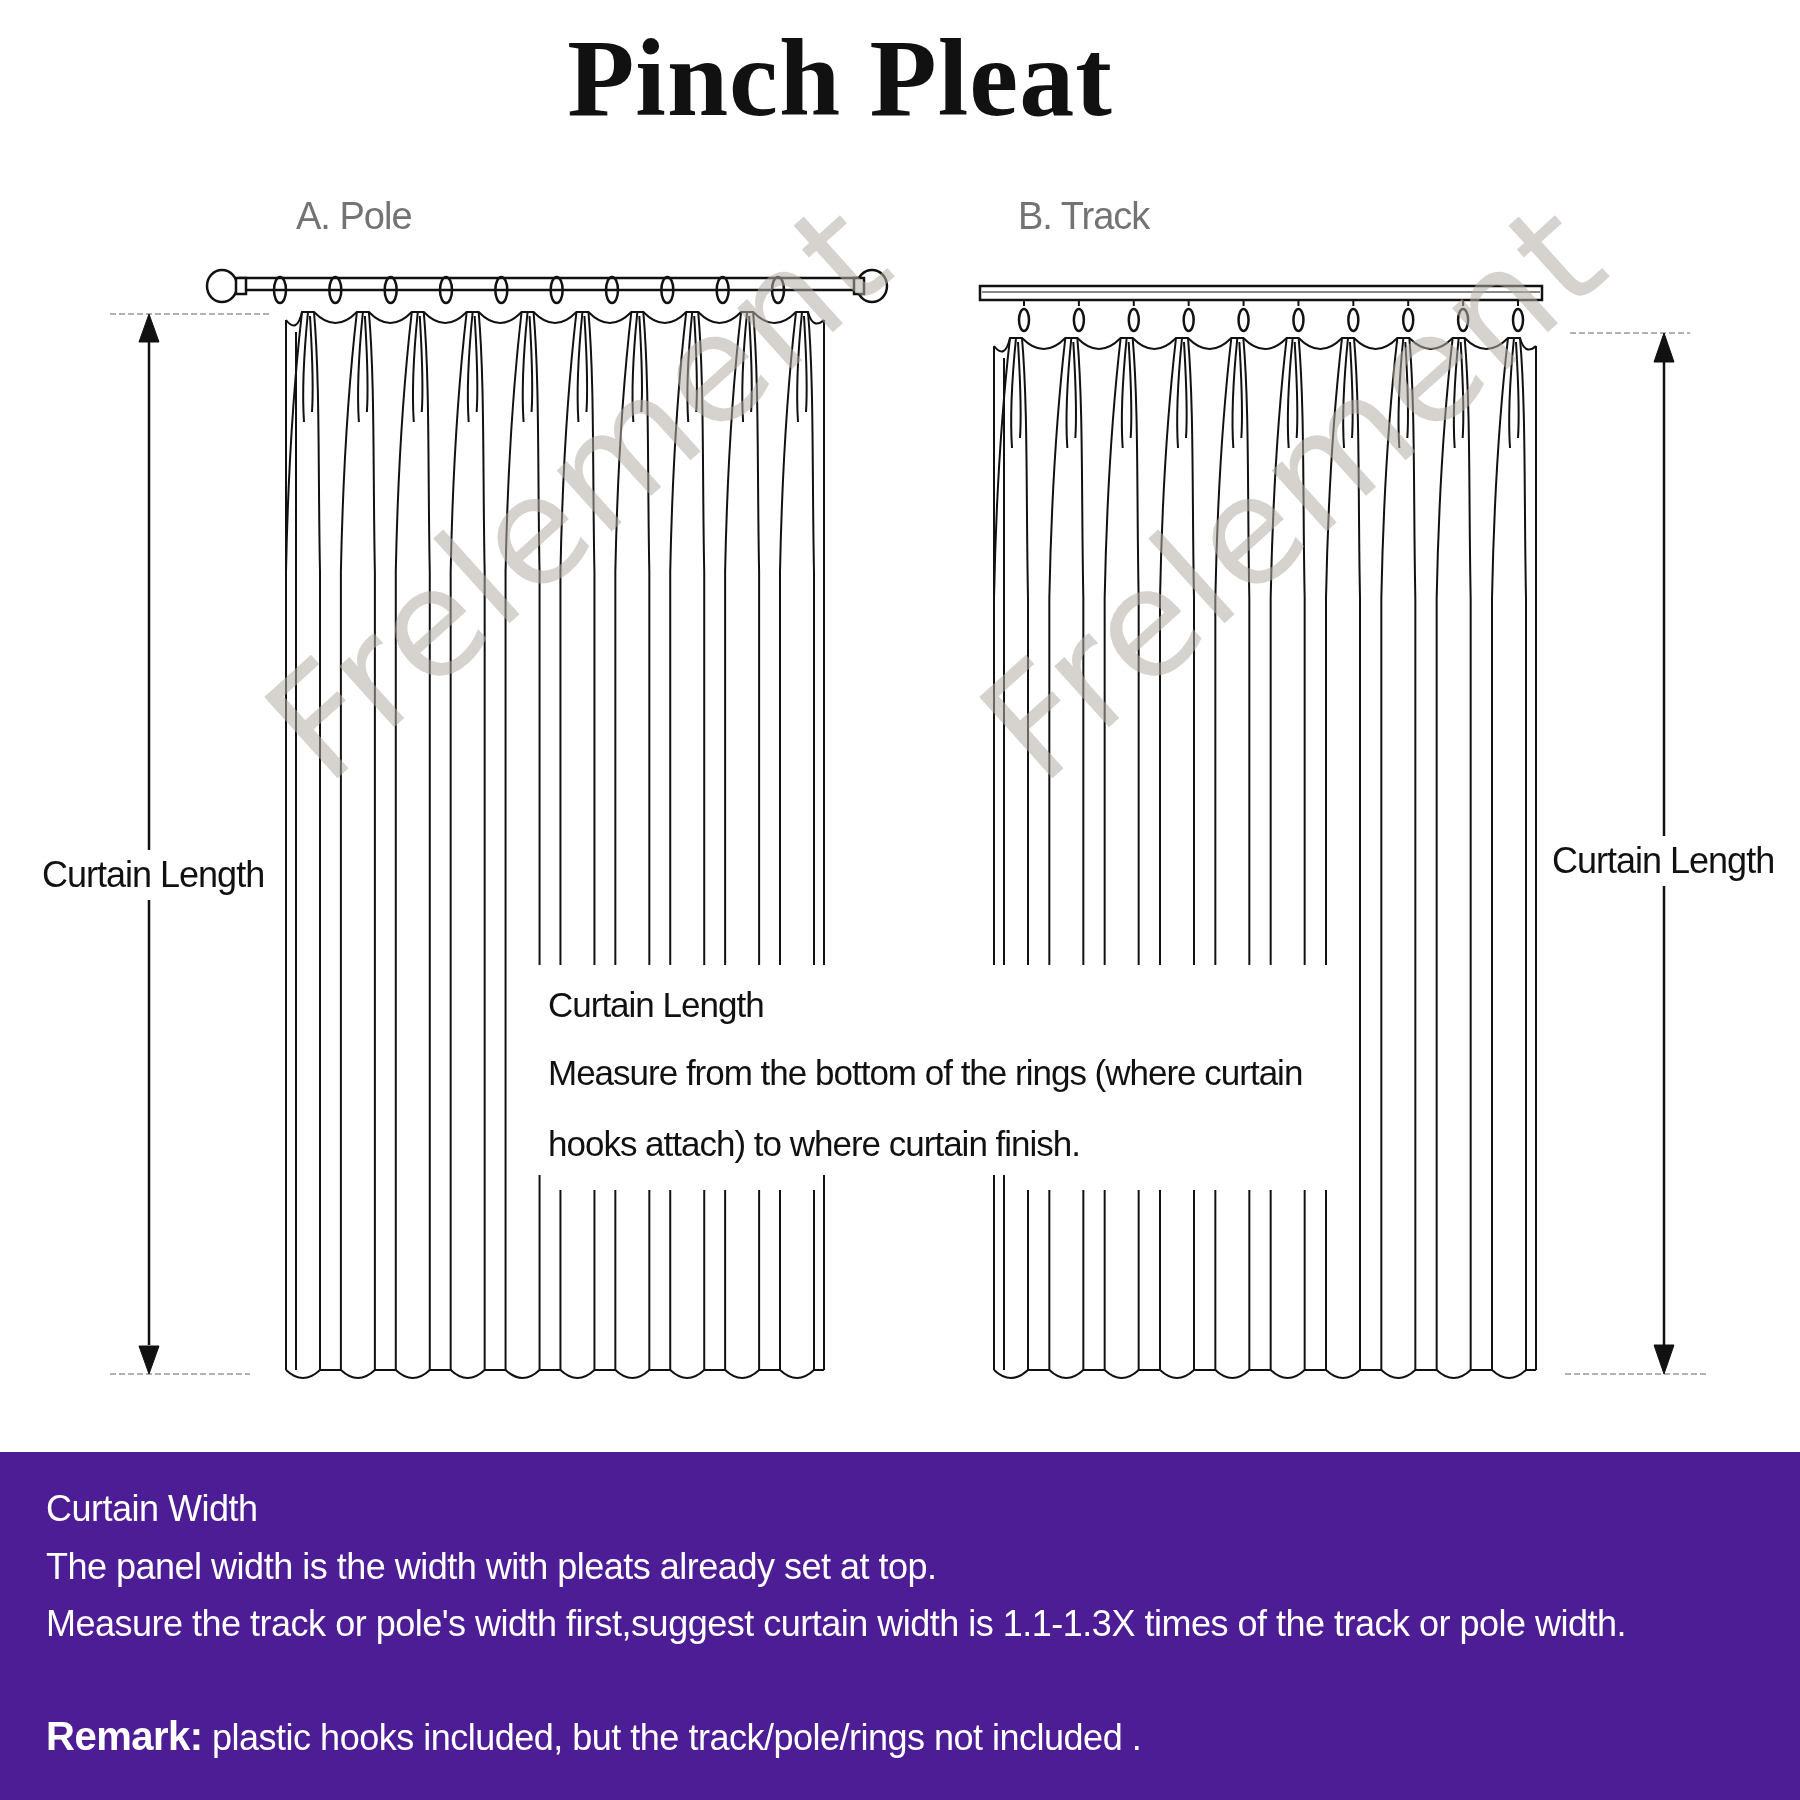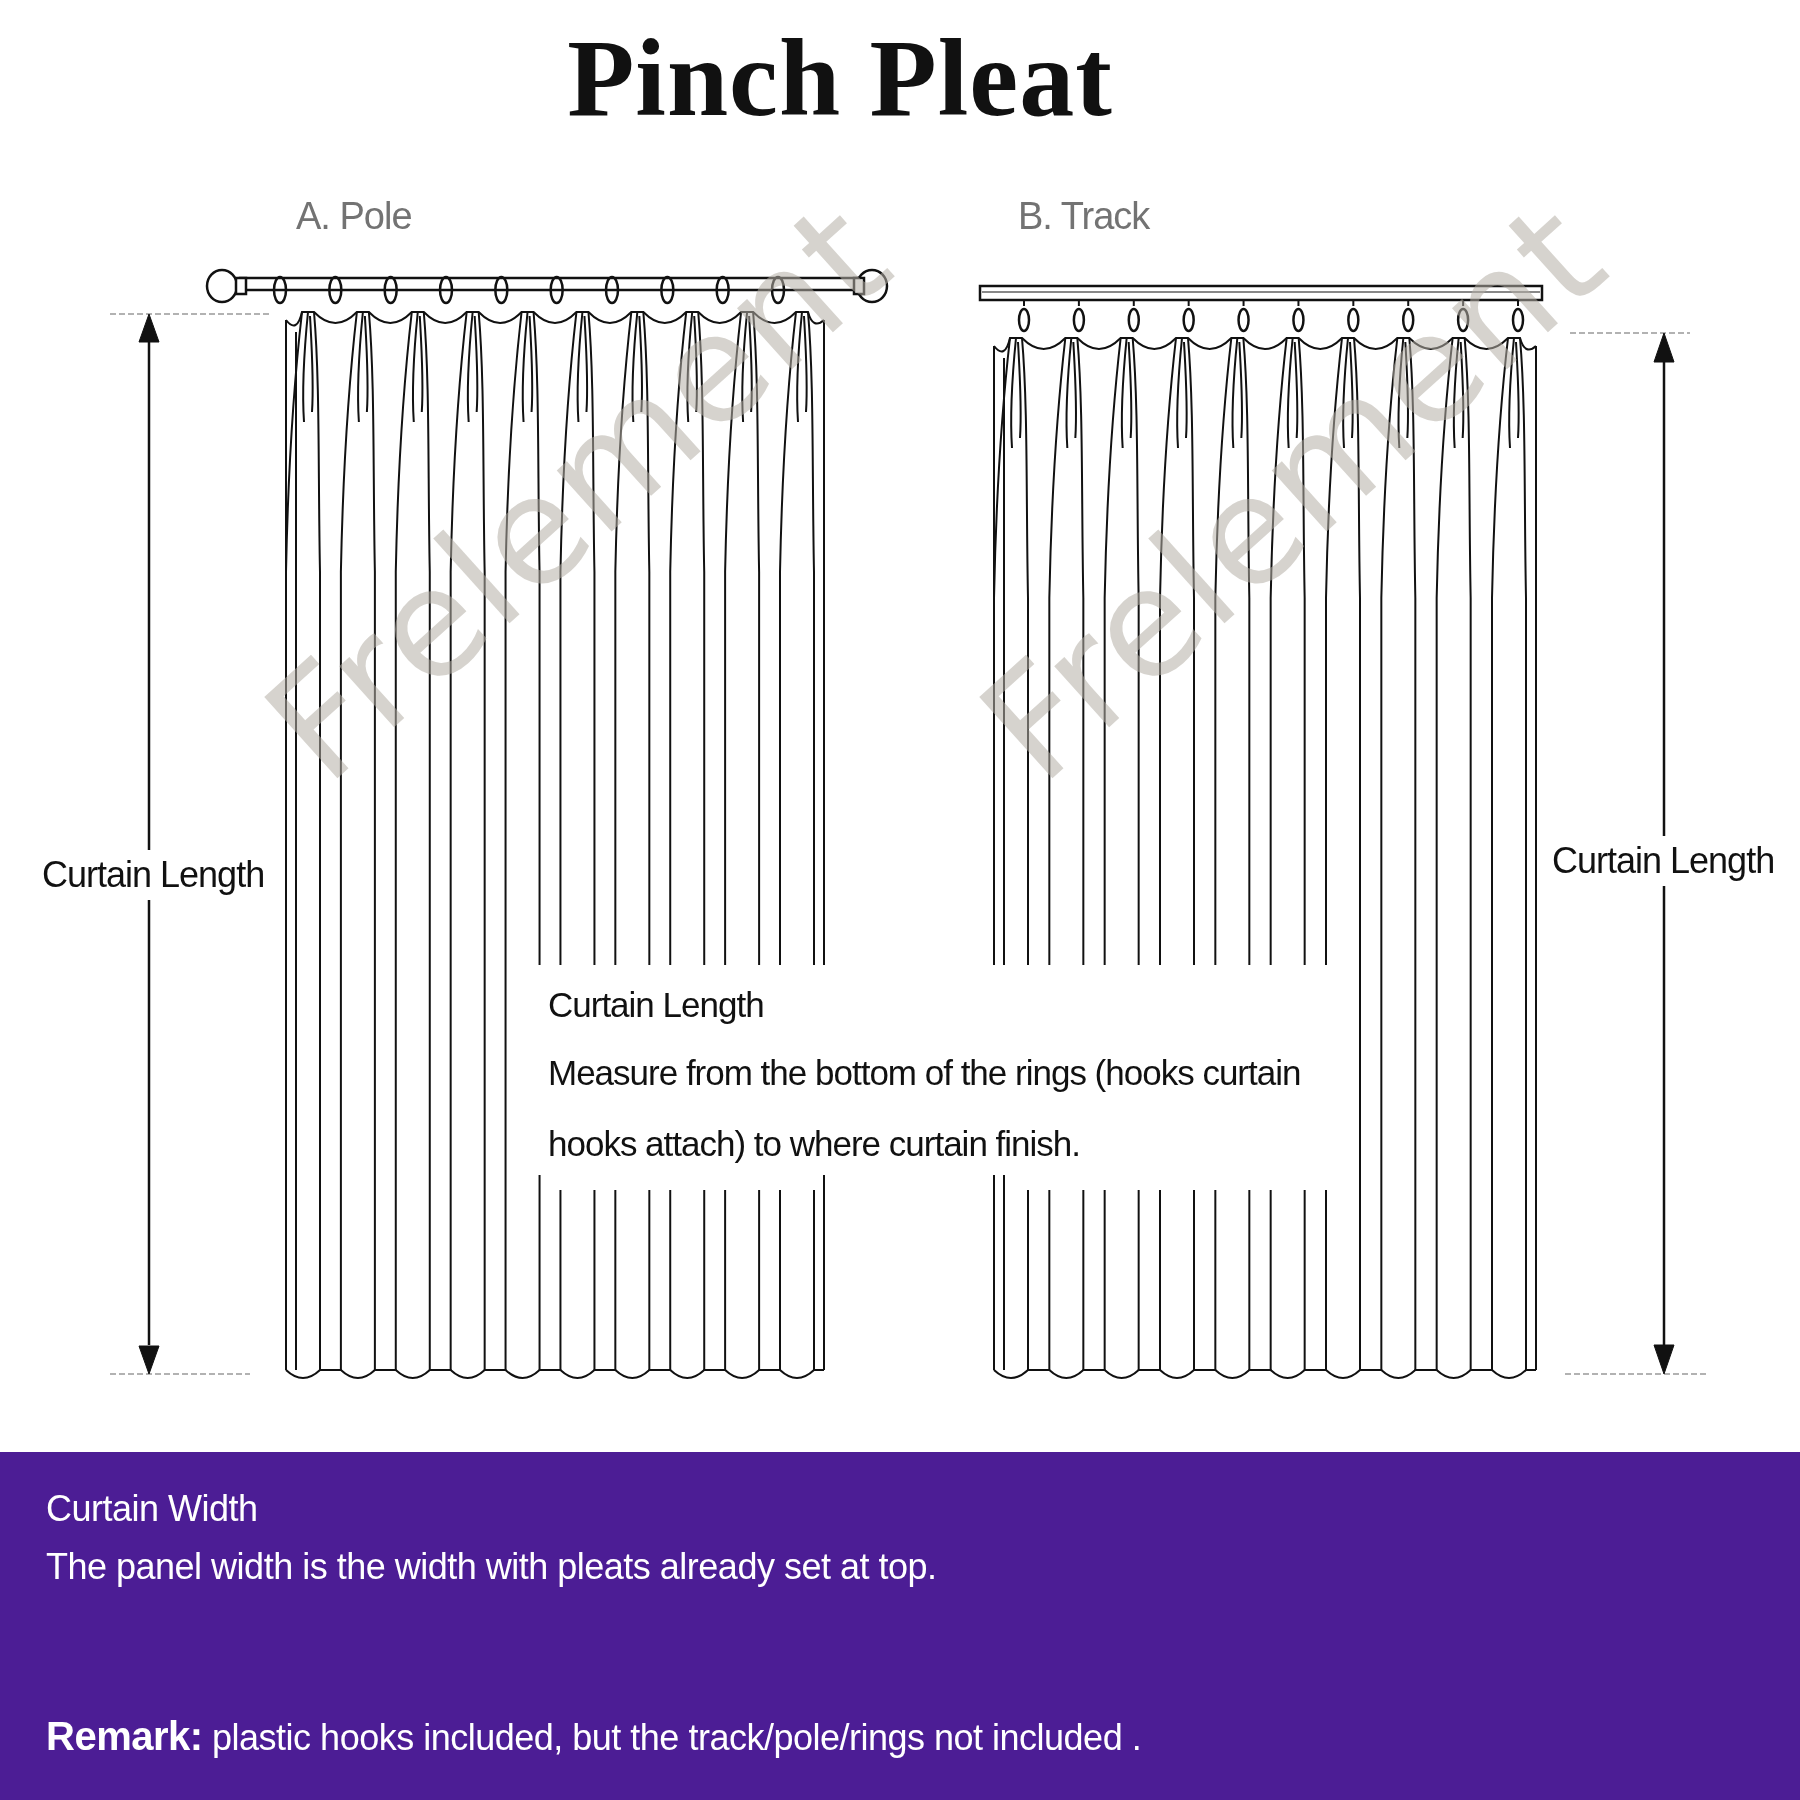--- a/index.html
+++ b/index.html
@@ -238,20 +238,21 @@
 </svg>
 
 <div class="watermark" style="left:350px; top:640px;">Frelement</div>
 <div class="watermark" style="left:1065px; top:640px;">Frelement</div>
 
 <div class="side-label" style="left:42px; top:850px;">Curtain Length</div>
 <div class="side-label" style="left:1552px; top:836px;">Curtain Length</div>
 
 <div class="note-box"></div>
 <div class="note-line" style="top:985px;">Curtain Length</div>
-<div class="note-line" style="top:1053px;">Measure from the bottom of the rings (hooks curtain</div>
+<div class="note-line" style="top:1053px;">Measure from the bottom of the rings (where curtain</div>
 <div class="note-line" style="top:1124px;">hooks attach) to where curtain finish.</div>
 
 <div class="info-panel">
   <div class="info-line" style="top:36px;">Curtain Width</div>
   <div class="info-line" style="top:94px;">The panel width is the width with pleats already set at top.</div>
+  <div class="info-line" style="top:151px;">Measure the track or pole's width first,suggest curtain width is 1.1-1.3X times of the track or pole width.</div>
   <div class="info-line" style="top:262px;"><b>Remark:</b><span> plastic hooks included, but the track/pole/rings not included .</span></div>
 </div>
 
 </body></html>

